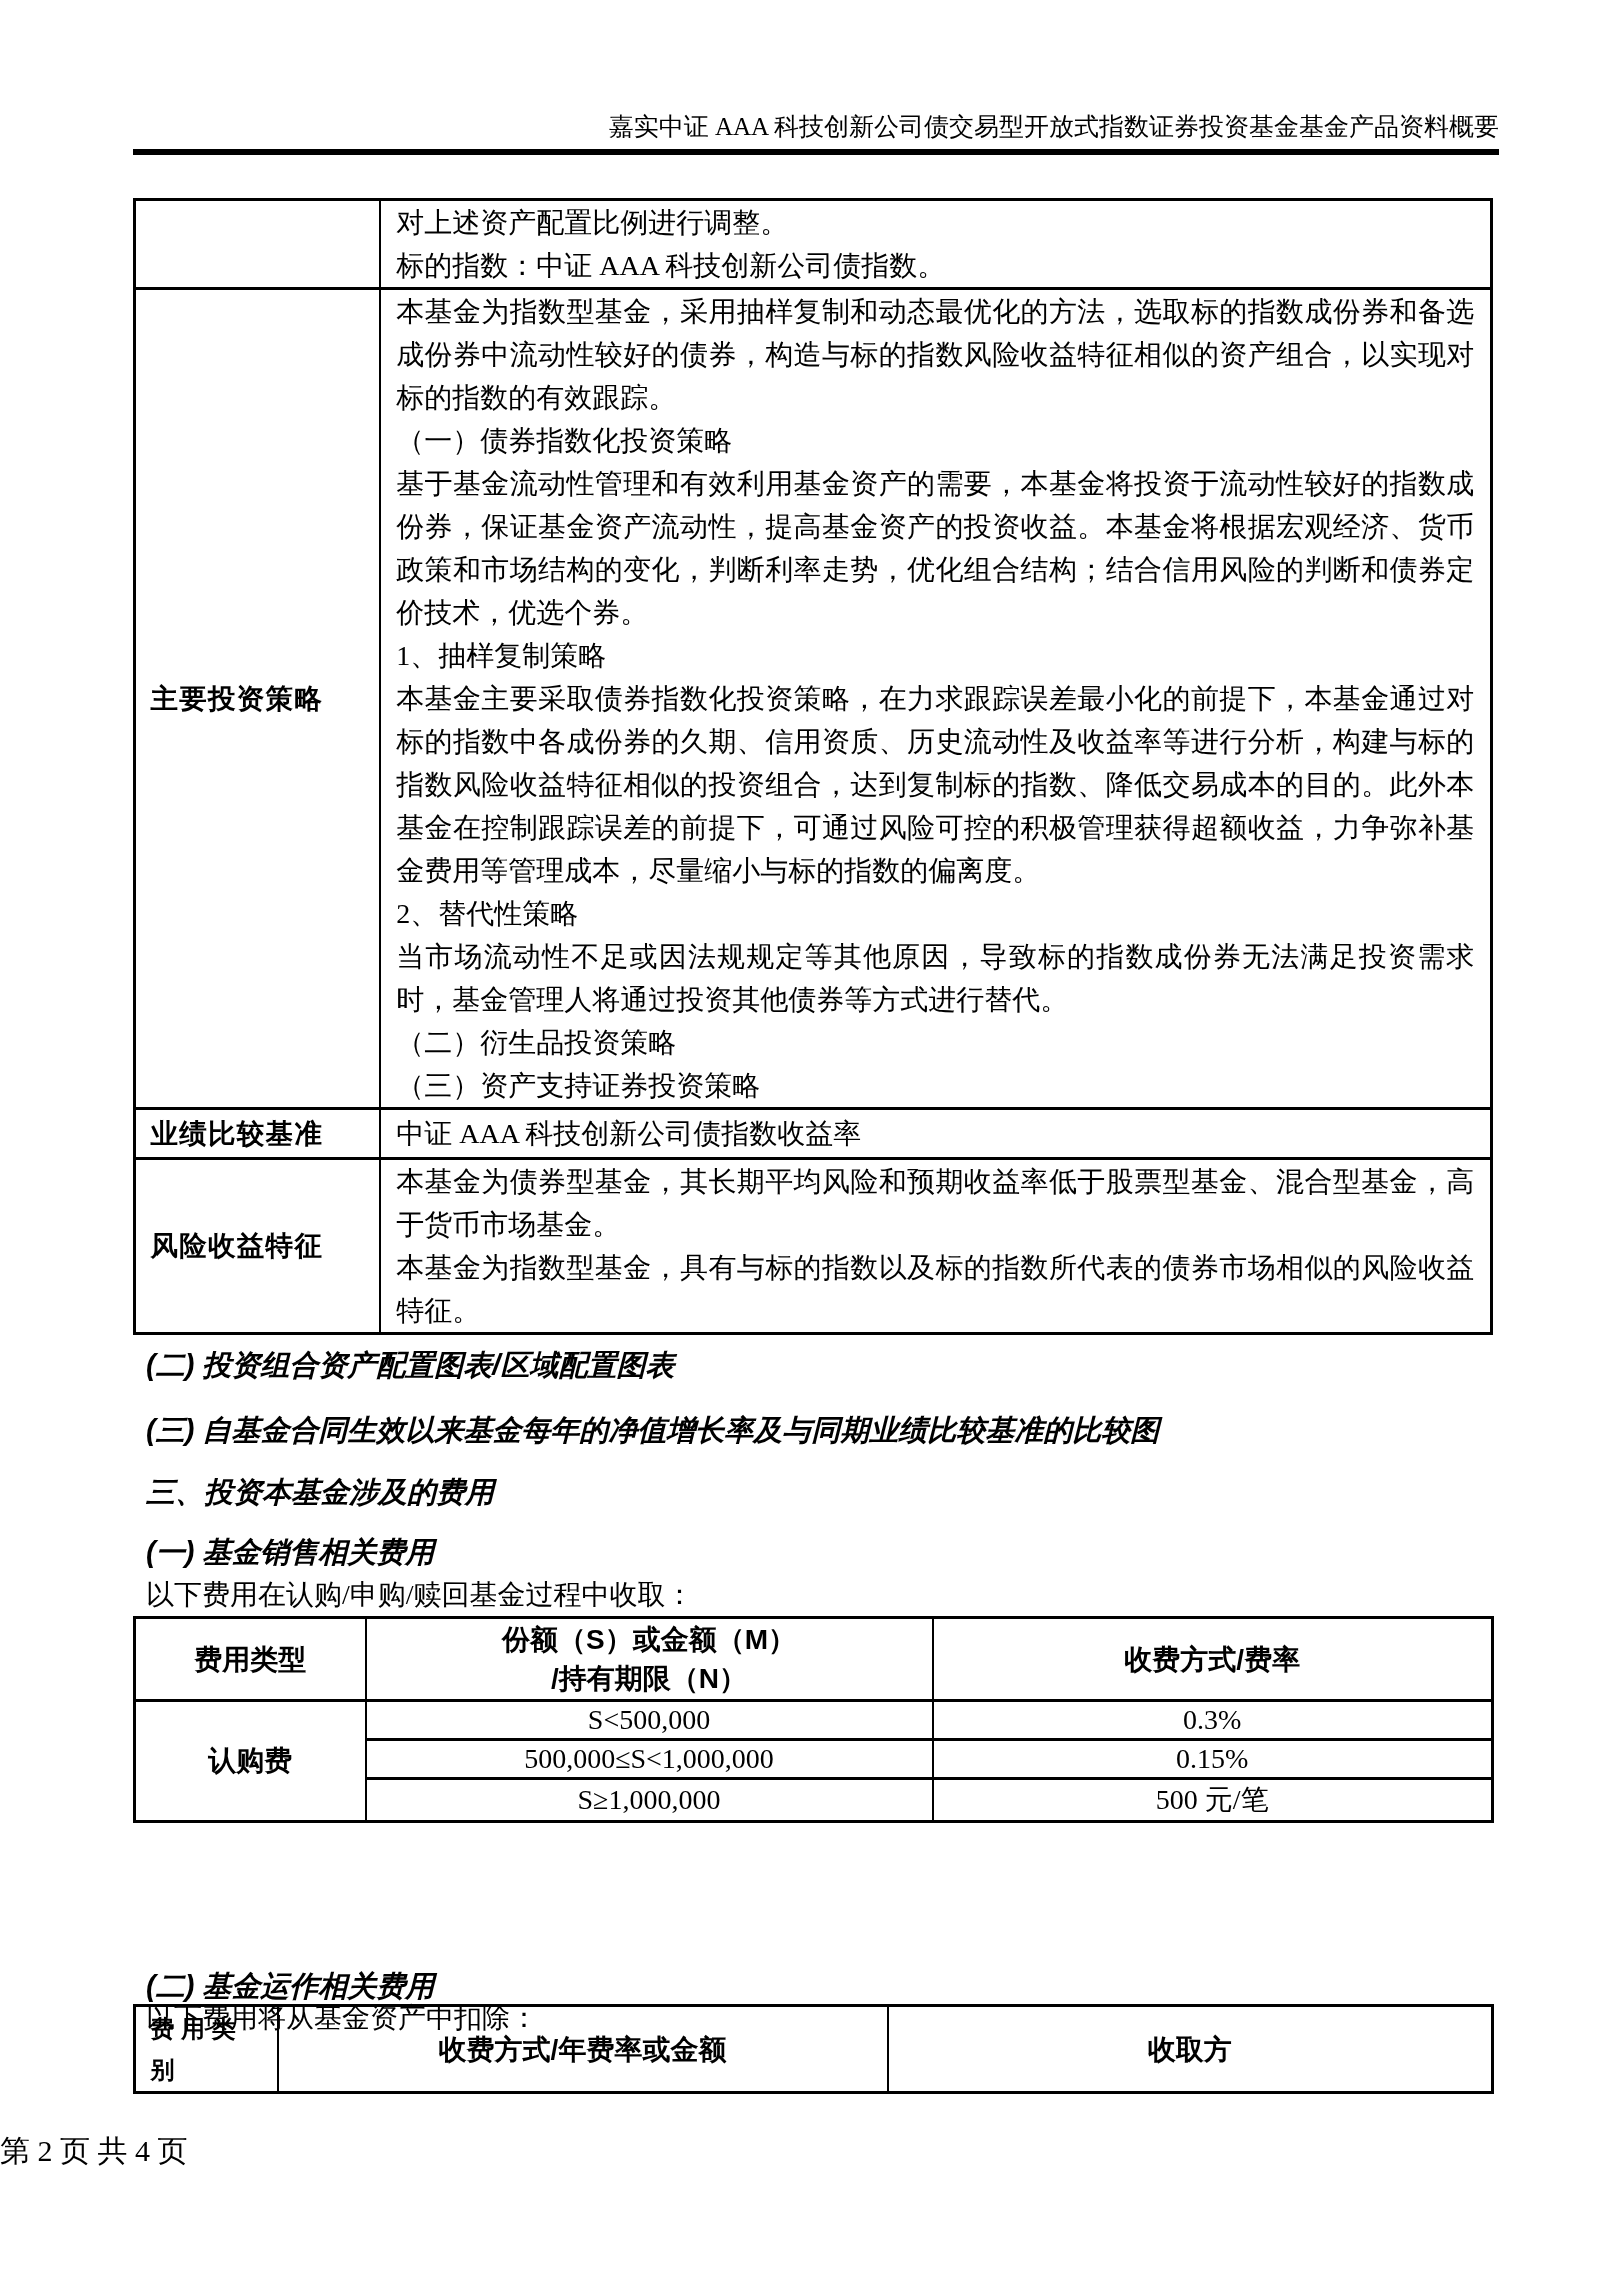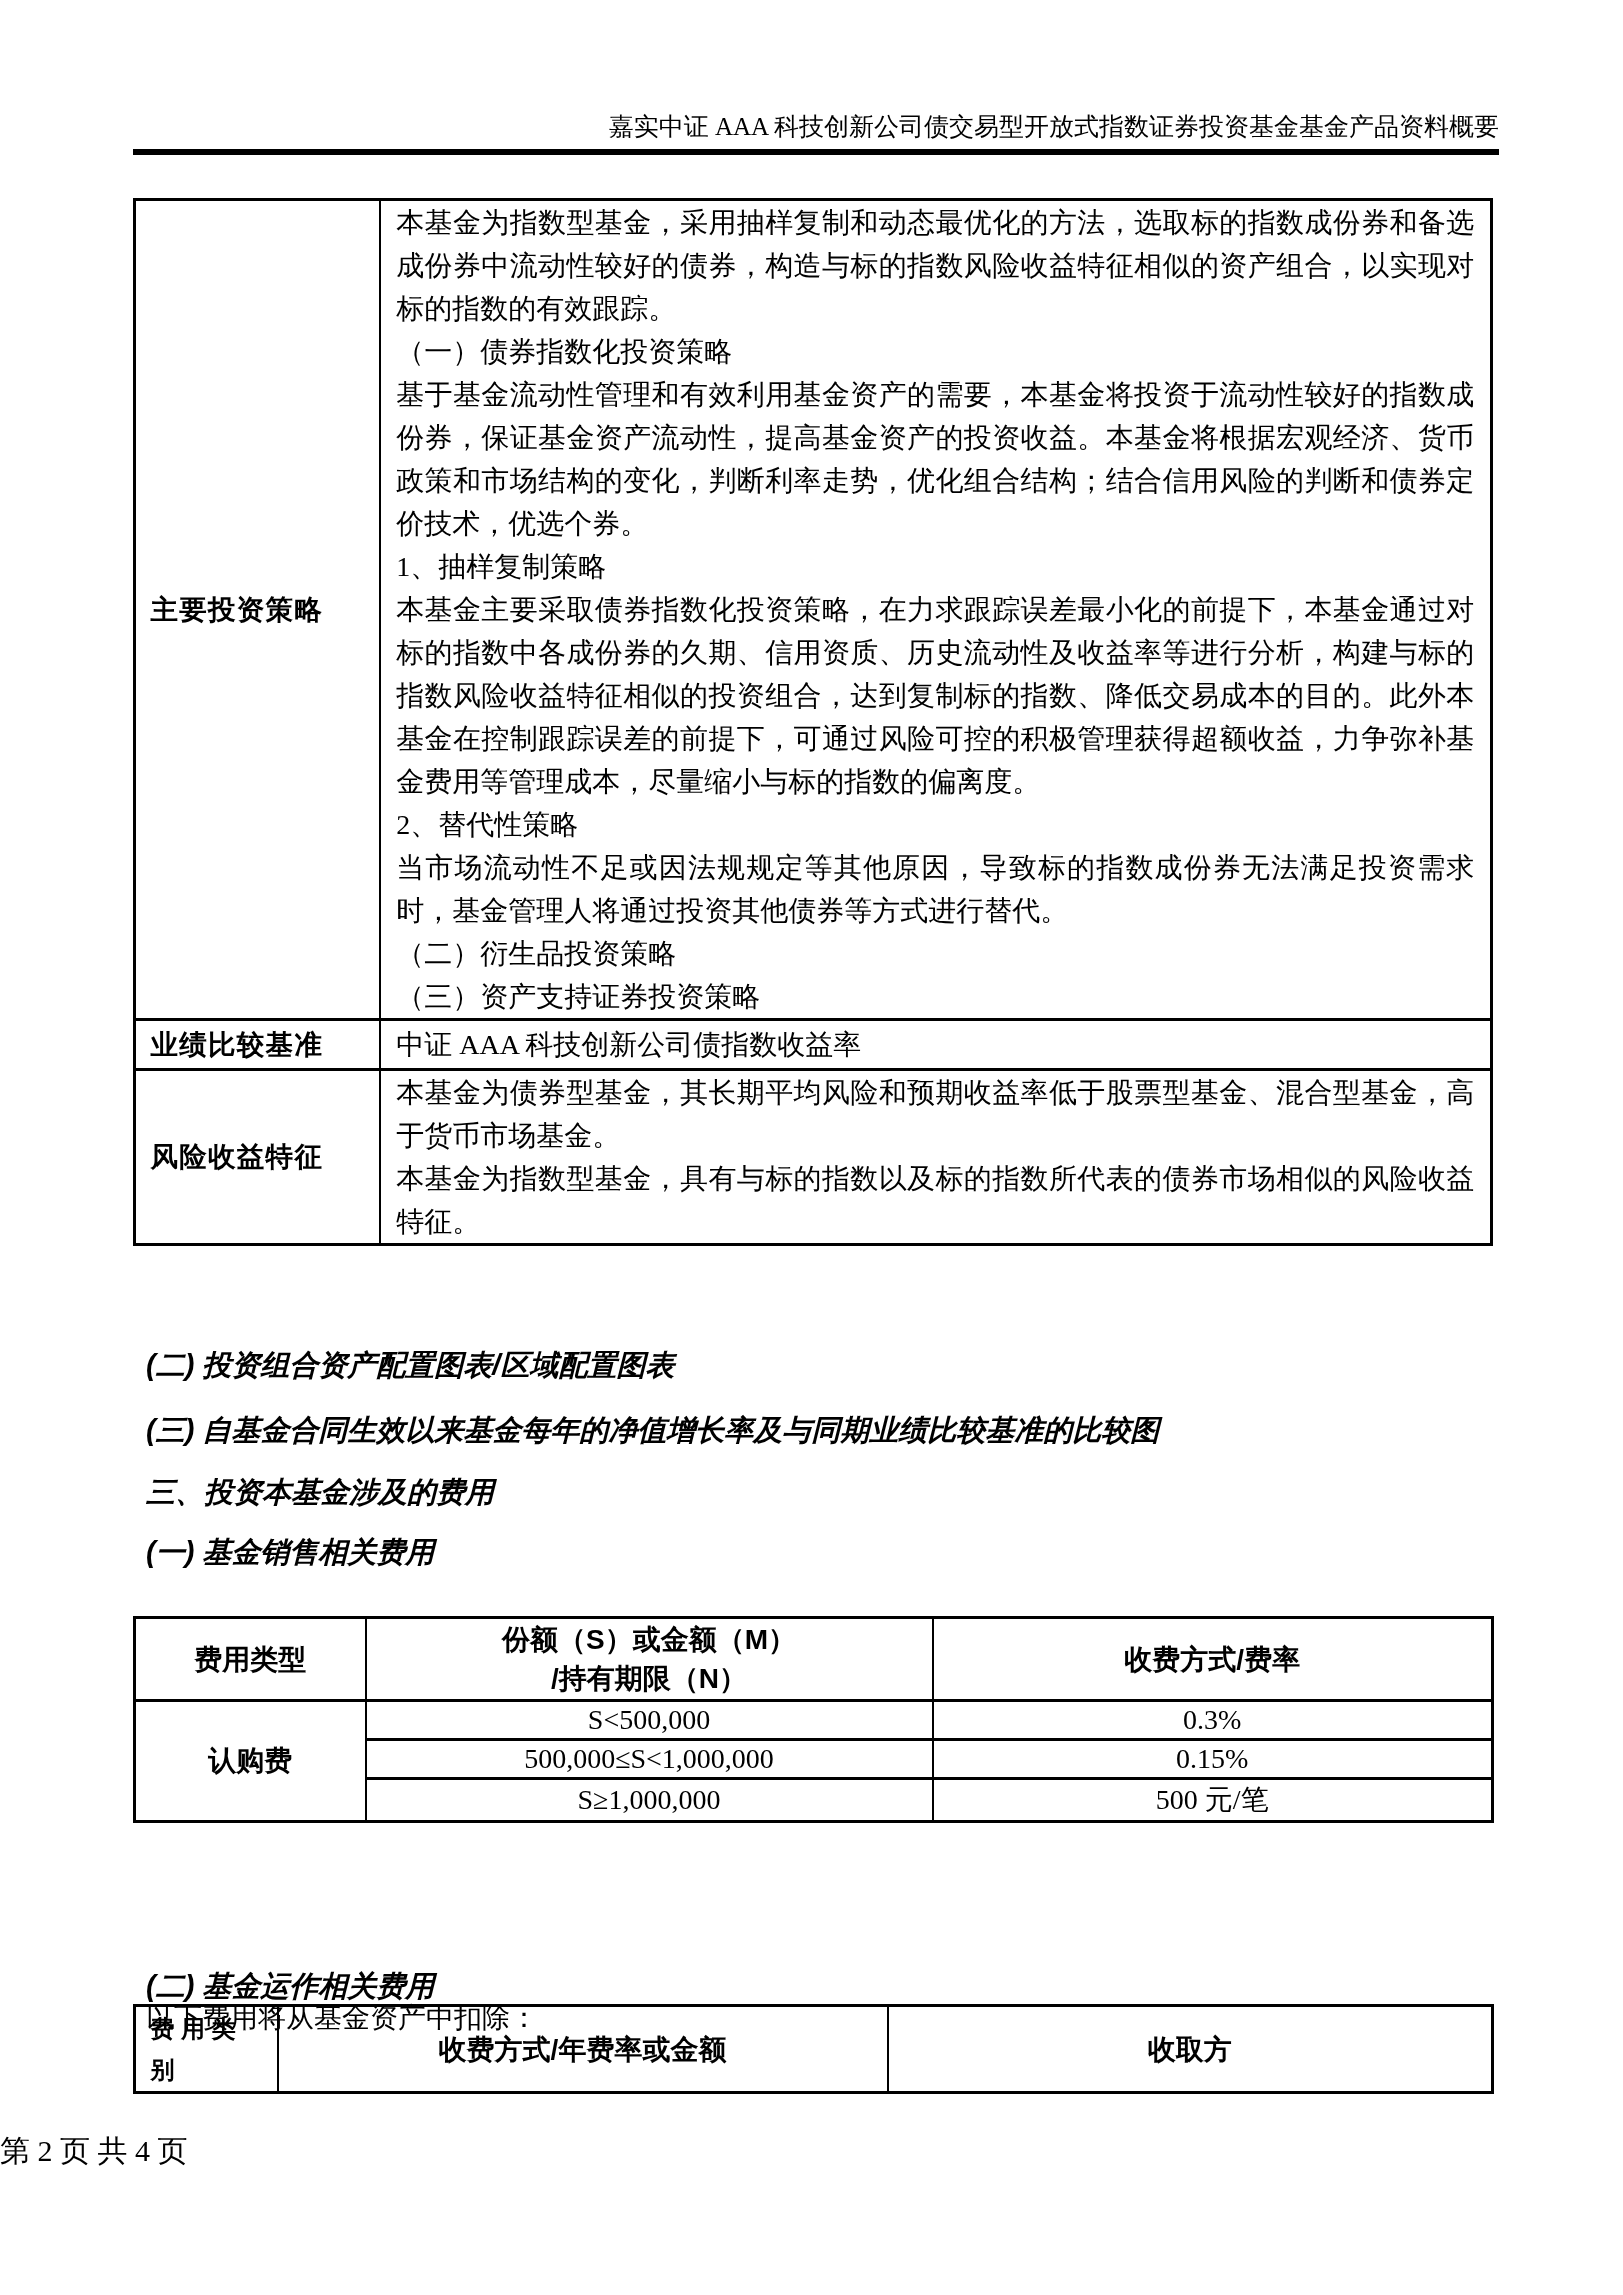--- a/index.html
+++ b/index.html
@@ -91,20 +91,27 @@
 
   <div class="abs doc-header">嘉实中证 AAA 科技创新公司债交易型开放式指数证券投资基金基金产品资料概要</div>
   <div class="abs header-rule"></div>
 
   <table class="abs doc-table t1">
     <colgroup>
         <col style="width:245px">
         <col style="width:1112px">
       </colgroup>
     <tbody>
+        <tr style="height:86px;">
+      <td class="lbl"></td>
+      <td class="cnt">
+        <div class="para">对上述资产配置比例进行调整。</div>
+        <div class="para">标的指数：中证 AAA 科技创新公司债指数。</div>
+      </td>
+    </tr>
     <tr style="height:810px;">
       <td class="lbl">主要投资策略</td>
       <td class="cnt">
         <div class="para">本基金为指数型基金，采用抽样复制和动态最优化的方法，选取标的指数成份券和备选成份券中流动性较好的债券，构造与标的指数风险收益特征相似的资产组合，以实现对标的指数的有效跟踪。</div>
         <div class="para">（一）债券指数化投资策略</div>
         <div class="para">基于基金流动性管理和有效利用基金资产的需要，本基金将投资于流动性较好的指数成份券，保证基金资产流动性，提高基金资产的投资收益。本基金将根据宏观经济、货币政策和市场结构的变化，判断利率走势，优化组合结构；结合信用风险的判断和债券定价技术，优选个券。</div>
         <div class="para">1、抽样复制策略</div>
         <div class="para">本基金主要采取债券指数化投资策略，在力求跟踪误差最小化的前提下，本基金通过对标的指数中各成份券的久期、信用资质、历史流动性及收益率等进行分析，构建与标的指数风险收益特征相似的投资组合，达到复制标的指数、降低交易成本的目的。此外本基金在控制跟踪误差的前提下，可通过风险可控的积极管理获得超额收益，力争弥补基金费用等管理成本，尽量缩小与标的指数的偏离度。</div>
         <div class="para">2、替代性策略</div>
         <div class="para">当市场流动性不足或因法规规定等其他原因，导致标的指数成份券无法满足投资需求时，基金管理人将通过投资其他债券等方式进行替代。</div>
@@ -125,20 +132,21 @@
         <div class="para">本基金为指数型基金，具有与标的指数以及标的指数所代表的债券市场相似的风险收益特征。</div>
       </td>
     </tr>
   </tbody>
     </table>
 
   <div class="abs h" style="top:1347px;">(二) 投资组合资产配置图表/区域配置图表</div>
   <div class="abs h" style="top:1412px;">(三) 自基金合同生效以来基金每年的净值增长率及与同期业绩比较基准的比较图</div>
   <div class="abs h" style="top:1474px;">三、投资本基金涉及的费用</div>
   <div class="abs h" style="top:1534px;">(一) 基金销售相关费用</div>
+  <div class="abs body-line" style="top:1576px;">以下费用在认购/申购/赎回基金过程中收取：</div>
 
   <table class="abs doc-table t2">
     <colgroup>
         <col style="width:231px">
         <col style="width:567px">
         <col style="width:560px">
       </colgroup>
     <tbody>
         <tr style="height:79px;">
       <td class="th">费用类型</td>

